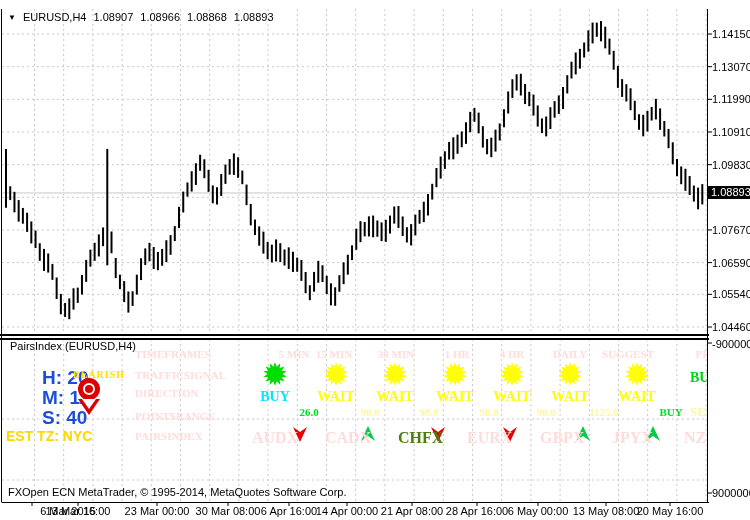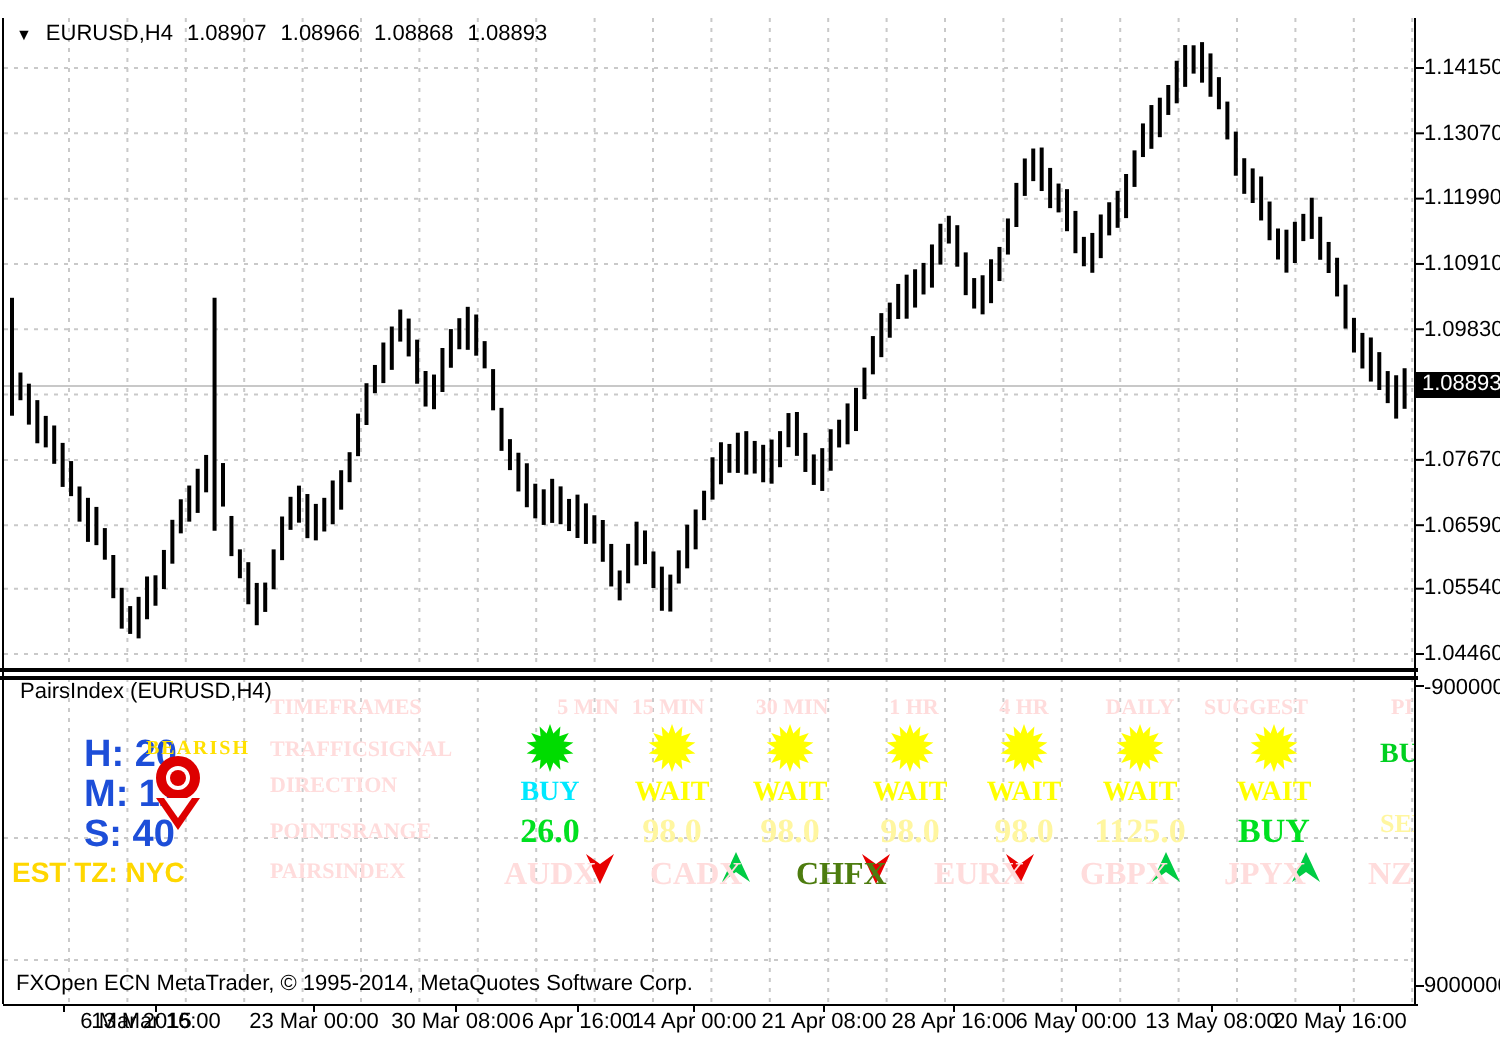--- a/index.html
+++ b/index.html
@@ -23,21 +23,21 @@
   #pin .ring{position:absolute;left:0;top:0;width:22px;height:22px;box-sizing:border-box;
              border:5px solid #DD0000;border-radius:50%;background:#fff;}
   #pin .dot{position:absolute;left:7px;top:7px;width:8px;height:8px;border-radius:50%;background:#DD0000;}
   #pin .tri{position:absolute;left:0;top:21px;width:0;height:0;
             border-left:11px solid transparent;border-right:11px solid transparent;border-top:16px solid #DD0000;}
   #pin .notch{position:absolute;left:4px;top:21px;width:0;height:0;
             border-left:7px solid transparent;border-right:7px solid transparent;border-top:10px solid #fff;}
   .rowlabel{position:absolute;left:135px;font-size:11px;white-space:nowrap;}
   .colhead{position:absolute;font-size:11px;white-space:nowrap;transform:translateX(-50%);}
   .sigtext{position:absolute;font-size:14px;white-space:nowrap;transform:translateX(-50%);}
-  .valtext{position:absolute;font-size:17px;white-space:nowrap;transform:translateX(-50%);}
+  .valtext{position:absolute;font-size:11px;white-space:nowrap;transform:translateX(-50%);margin-left:34px;}
   .curtext{position:absolute;font-size:16px;white-space:nowrap;}
   .lastcol{position:absolute;white-space:nowrap;}
   #footer{position:absolute;left:8px;top:486px;font-size:11px;z-index:6;white-space:nowrap;}
   #sep{position:absolute;left:0;top:333px;width:709px;height:8px;z-index:5;}
   #sep .l1,#sep .l2{position:absolute;left:0;width:100%;height:2px;background:#000;}
   #sep .l1{top:1px}#sep .l2{top:5px}
 </style>
 </head>
 <body>
 

